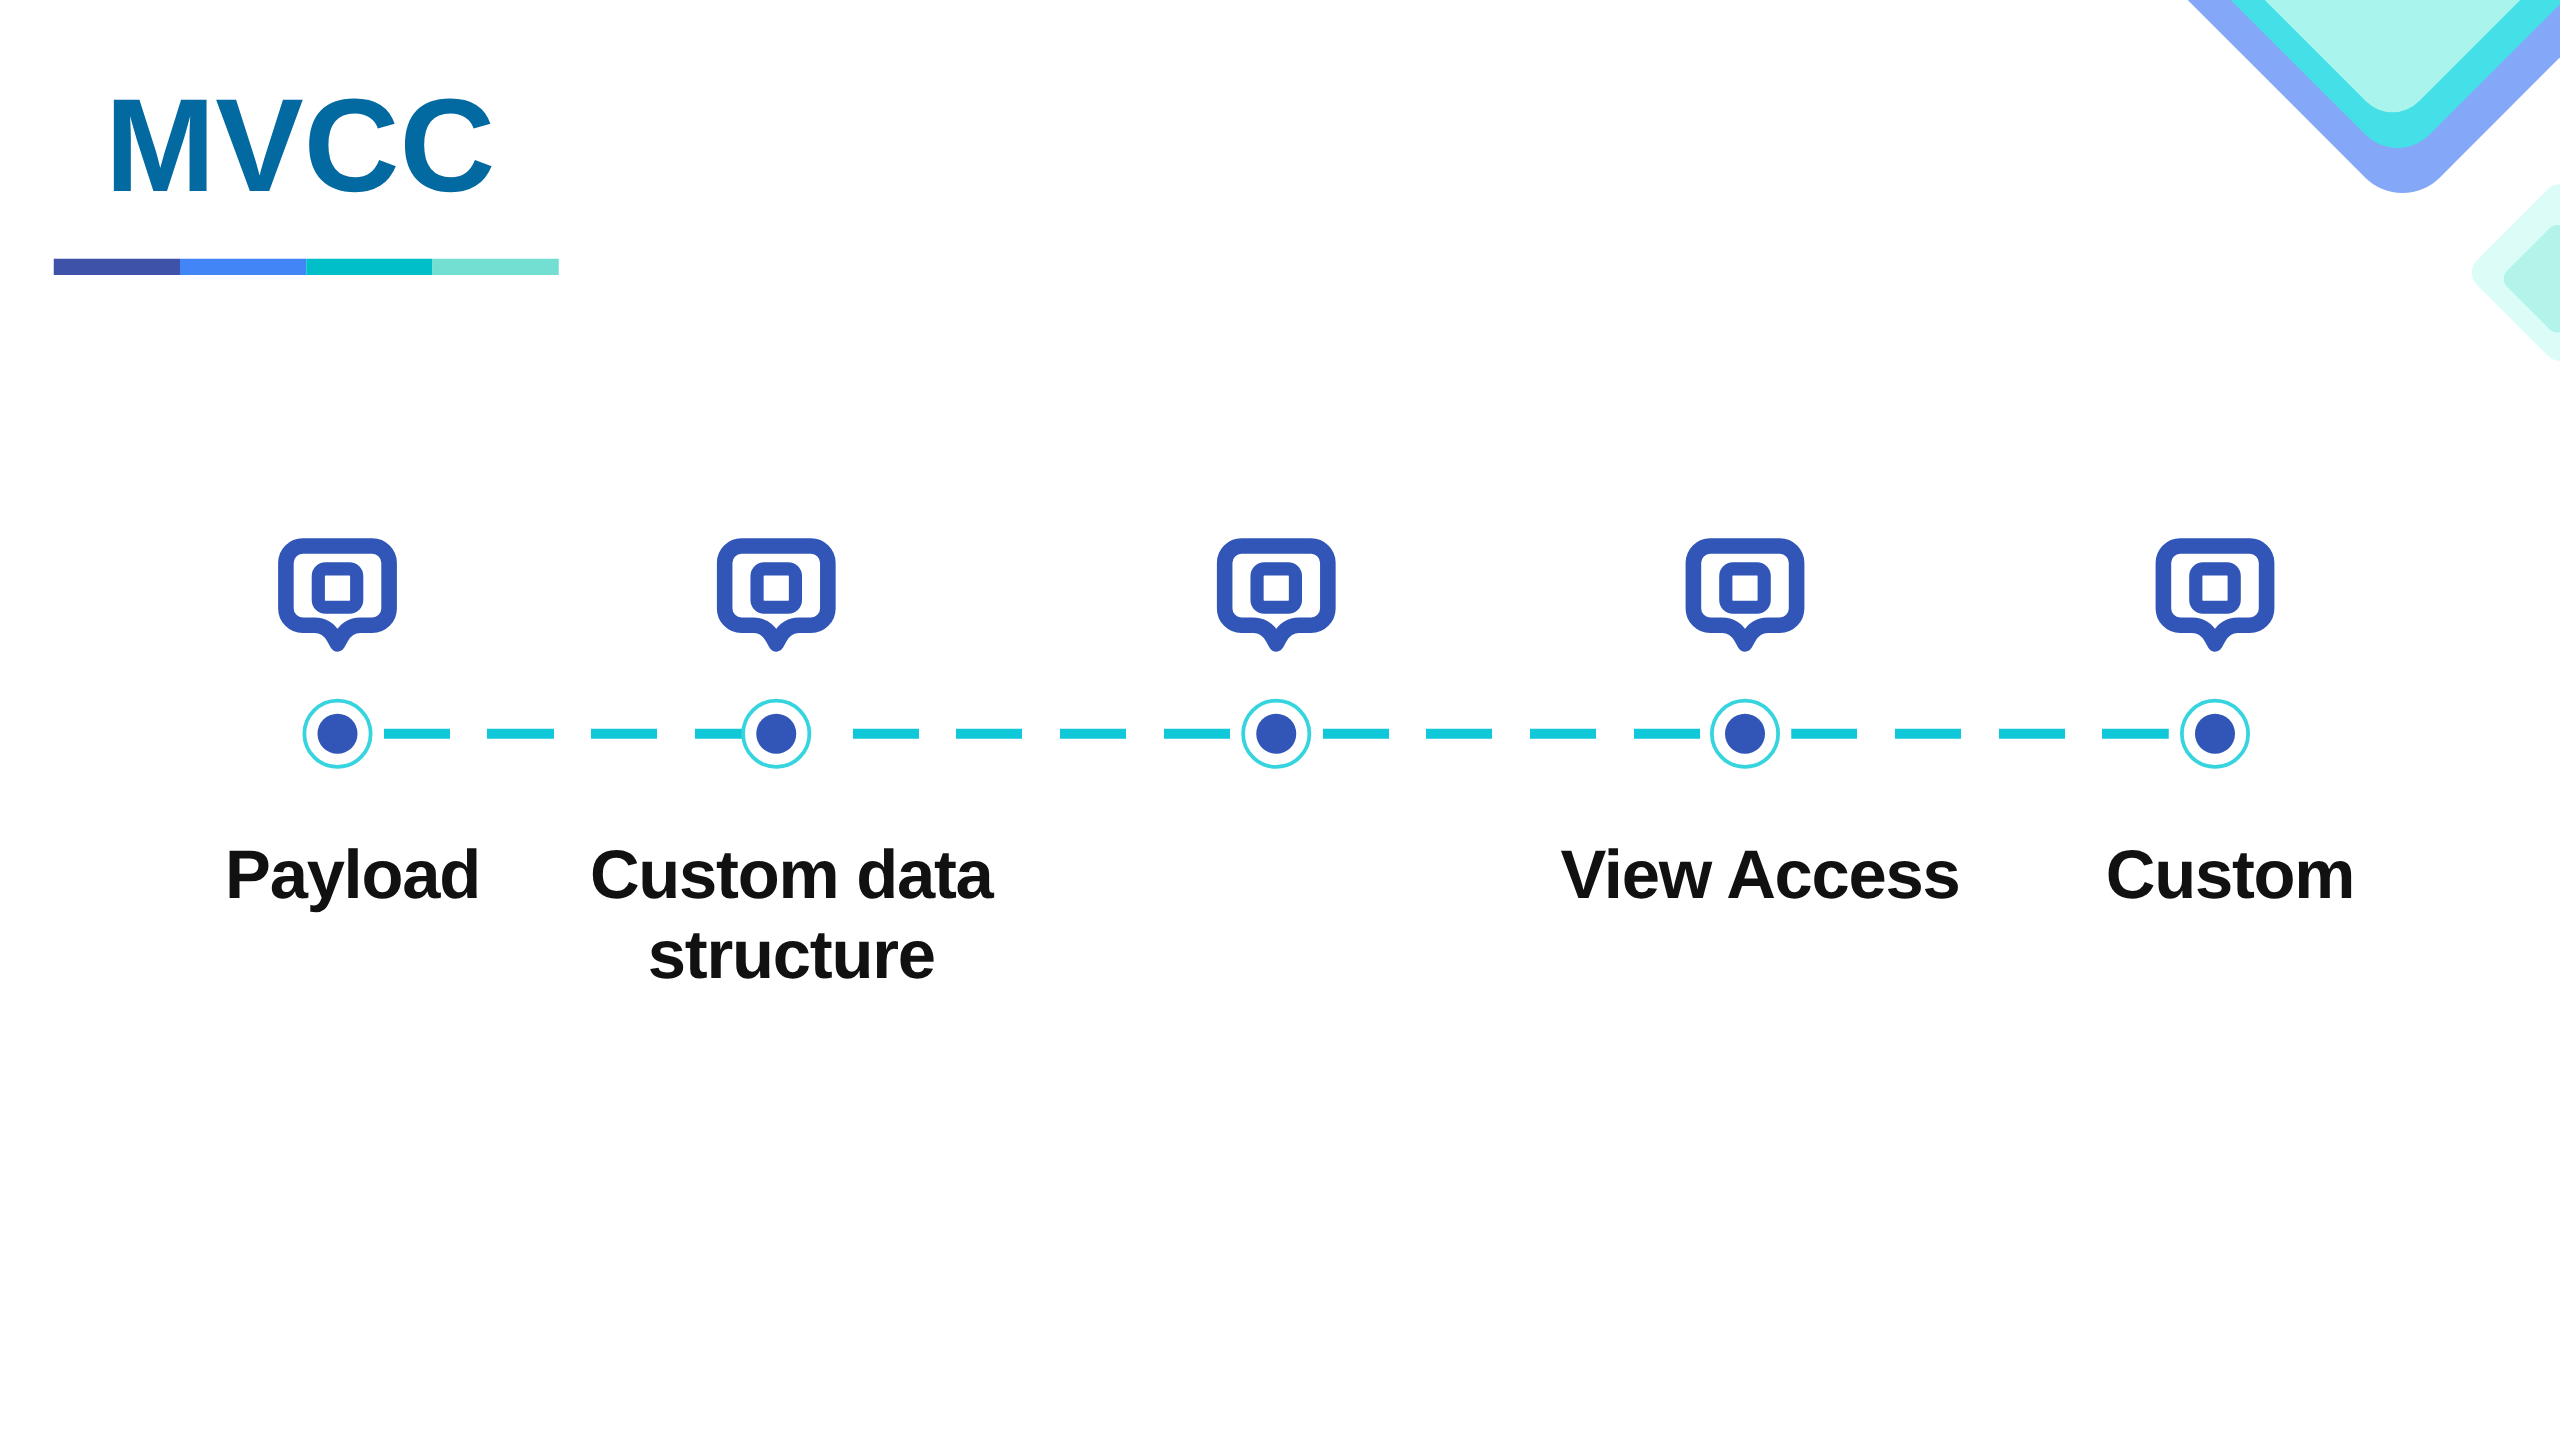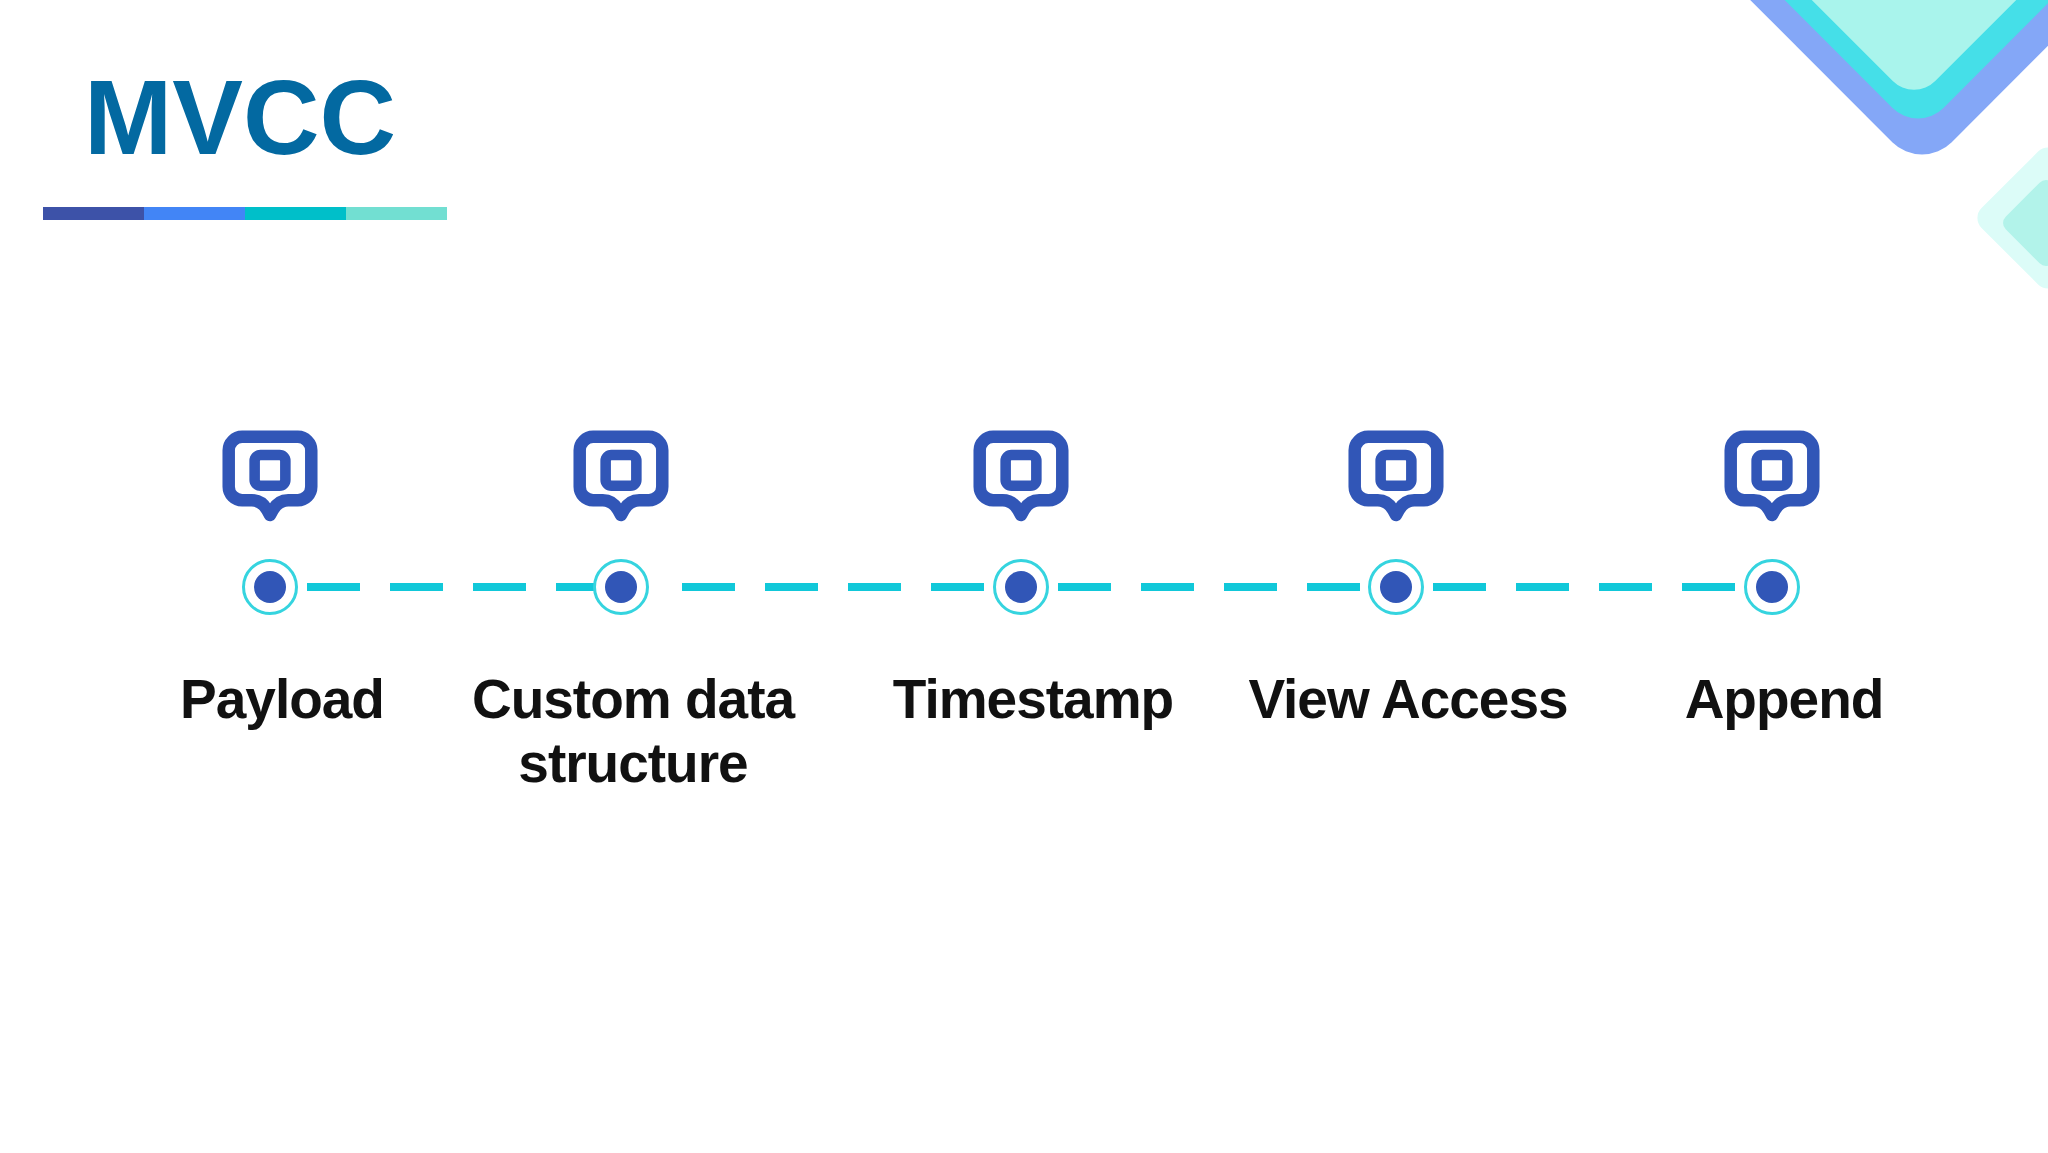--- a/index.html
+++ b/index.html
@@ -171,21 +171,20 @@
     </div>
 
     <div class="t-item i3">
       <svg class="pin" width="96" height="102" viewBox="0 0 100 106">
         <path d="M21 7 H79 C86.7 7 93 13.3 93 21 V59 C93 66.7 86.7 73 79 73 H69 C61.5 73 56.5 77 53 83 L50 88.5 L47 83 C43.5 77 38.5 73 31 73 H21 C13.3 73 7 66.7 7 59 V21 C7 13.3 13.3 7 21 7 Z" fill="none" stroke="#3156B7" stroke-width="13" stroke-linejoin="round"></path>
         <rect x="34" y="26" width="32" height="32" rx="6" fill="none" stroke="#3156B7" stroke-width="11"></rect>
       </svg>
       <div class="node">
           <span class="dot"></span>
         </div>
-      <div class="t-label">Timestamp</div>
     </div>
 
     <div class="t-item i4">
       <svg class="pin" width="96" height="102" viewBox="0 0 100 106">
         <path d="M21 7 H79 C86.7 7 93 13.3 93 21 V59 C93 66.7 86.7 73 79 73 H69 C61.5 73 56.5 77 53 83 L50 88.5 L47 83 C43.5 77 38.5 73 31 73 H21 C13.3 73 7 66.7 7 59 V21 C7 13.3 13.3 7 21 7 Z" fill="none" stroke="#3156B7" stroke-width="13" stroke-linejoin="round"></path>
         <rect x="34" y="26" width="32" height="32" rx="6" fill="none" stroke="#3156B7" stroke-width="11"></rect>
       </svg>
       <div class="node">
           <span class="dot"></span>
         </div>
@@ -193,17 +192,17 @@
     </div>
 
     <div class="t-item i5">
       <svg class="pin" width="96" height="102" viewBox="0 0 100 106">
         <path d="M21 7 H79 C86.7 7 93 13.3 93 21 V59 C93 66.7 86.7 73 79 73 H69 C61.5 73 56.5 77 53 83 L50 88.5 L47 83 C43.5 77 38.5 73 31 73 H21 C13.3 73 7 66.7 7 59 V21 C7 13.3 13.3 7 21 7 Z" fill="none" stroke="#3156B7" stroke-width="13" stroke-linejoin="round"></path>
         <rect x="34" y="26" width="32" height="32" rx="6" fill="none" stroke="#3156B7" stroke-width="11"></rect>
       </svg>
       <div class="node">
           <span class="dot"></span>
         </div>
-      <div class="t-label">Append</div>
+      <div class="t-label">Custom</div>
     </div>
 
   </div>
 </div>
 
 </body></html>

